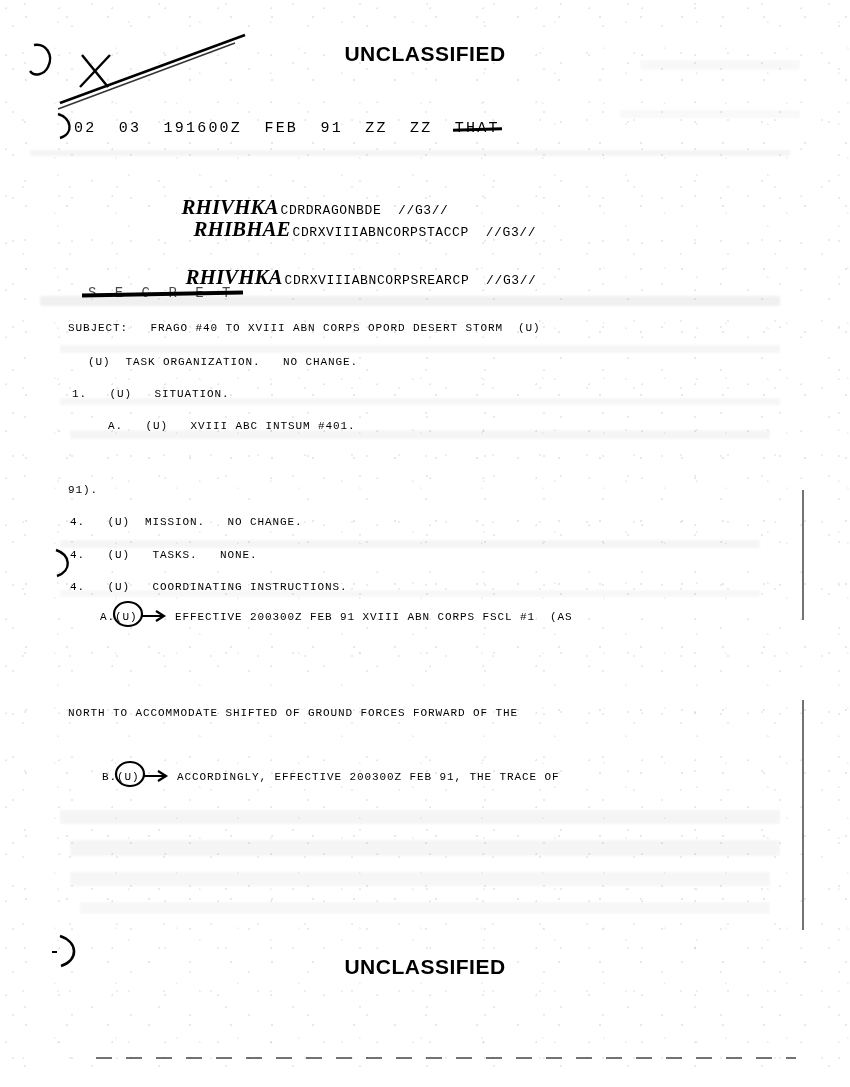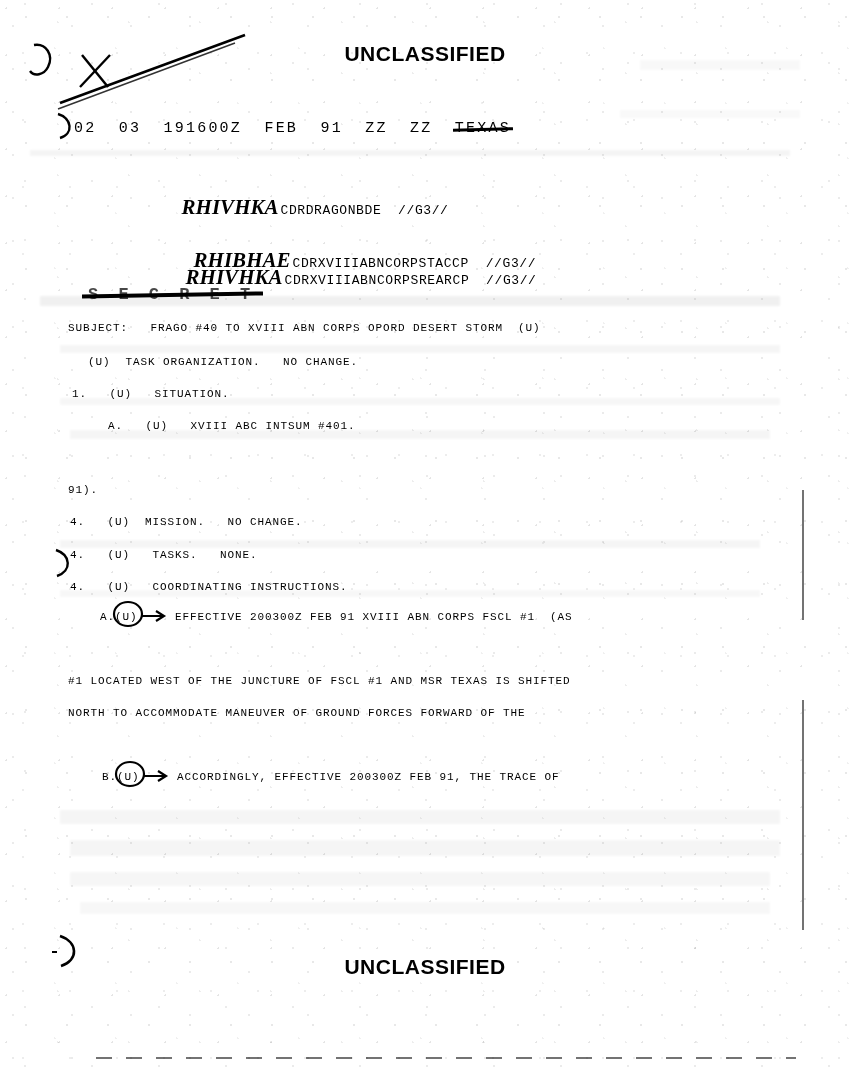--- a/index.html
+++ b/index.html
@@ -85,23 +85,23 @@
     font-family: "Liberation Serif", serif;
     font-style: italic;
     font-weight: bold;
     font-size: 21px;
     letter-spacing: 0px;
     margin-right: 2px;
   }
 
   .secret {
     position: absolute;
-    font-size: 17px;
+    font-size: 14px;
     letter-spacing: 5px;
-    font-weight: bold;
+    font-weight: normal;
     color: rgba(0,0,0,0.72);
   }
   .secret::after {
     content: "";
     position: absolute;
     left: -6px;
     right: -8px;
     top: 44%;
     height: 4px;
     background: #000;
@@ -175,46 +175,45 @@
 
   <svg class="pen" style="left:46px; top:545px; width:34px; height:34px;" viewBox="0 0 34 34">
     <path d="M10,5 C25,10 26,26 11,31" fill="none" stroke="#000" stroke-width="2.4"></path>
   </svg>
 
   <svg class="pen" style="left:48px; top:930px; width:40px; height:42px;" viewBox="0 0 40 42">
     <path d="M12,6 C30,12 31,30 13,36" fill="none" stroke="#000" stroke-width="2.6"></path>
     <path d="M4,22 L9,22" fill="none" stroke="#000" stroke-width="2"></path>
   </svg>
 
-  <div class="hdr-line" style="left:74px; top:120px;"><span>02  03  191600Z  FEB  91  ZZ  ZZ  </span><span class="strike">TEXAS</span></div>
+  <div class="hdr-line" style="left:74px; top:120px;"><span>02  03  191600Z  FEB  91  ZZ  ZZ  </span><span class="strike">THAT</span></div>
 
   <div class="routing" style="left:148px; top:180px;">
     <span class="hand">RHIVHKA</span><span>CDRDRAGONBDE  //G3//</span>
   </div>
-  <div class="routing" style="left:160px; top:233px;">
+  <div class="routing" style="left:160px; top:202px;">
     <span class="hand">RHIBHAE</span><span>CDRXVIIIABNCORPSTACCP  //G3//</span>
   </div>
   <div class="routing" style="left:152px; top:250px;">
     <span class="hand">RHIVHKA</span><span>CDRXVIIIABNCORPSREARCP  //G3//</span>
   </div>
 
   <div class="secret" style="left:88px; top:285px;">S E C R E T</div>
 
   <div class="body-line" style="left:68px; top:322px;">SUBJECT:   FRAGO #40 TO XVIII ABN CORPS OPORD DESERT STORM  (U)</div>
 
   <div class="body-line" style="left:88px; top:356px;">(U)  TASK ORGANIZATION.   NO CHANGE.</div>
   <div class="body-line" style="left:72px; top:388px;">1.   (U)   SITUATION.</div>
   <div class="body-line" style="left:108px; top:420px;">A.   (U)   XVIII ABC INTSUM #401.</div>
   <div class="body-line" style="left:68px; top:484px;">91).</div>
   <div class="body-line" style="left:70px; top:516px;">4.   (U)  MISSION.   NO CHANGE.</div>
   <div class="body-line" style="left:70px; top:549px;">4.   (U)   TASKS.   NONE.</div>
   <div class="body-line" style="left:70px; top:581px;">4.   (U)   COORDINATING INSTRUCTIONS.</div>
   <div class="body-line" style="left:100px; top:611px;">A.(U)     EFFECTIVE 200300Z FEB 91 XVIII ABN CORPS FSCL #1  (AS</div>
-  <div class="body-line" style="left:68px; top:675px;">#1 LOCATED WEST OF THE JUNCTURE OF FSCL #1 AND MSR TEXAS IS SHIFTED</div>
-  <div class="body-line" style="left:68px; top:707px;">NORTH TO ACCOMMODATE MANEUVER OF GROUND FORCES FORWARD OF THE</div>
+  <div class="body-line" style="left:68px; top:707px;">NORTH TO ACCOMMODATE SHIFTED OF GROUND FORCES FORWARD OF THE</div>
   <div class="body-line" style="left:102px; top:771px;">B.(U)     ACCORDINGLY, EFFECTIVE 200300Z FEB 91, THE TRACE OF</div>
 
   <svg class="pen" style="left:106px; top:600px; width:90px; height:30px;" viewBox="0 0 90 30">
     <ellipse cx="22" cy="14" rx="14" ry="12" fill="none" stroke="#000" stroke-width="2.2"></ellipse>
     <path d="M36,16 L56,16 M50,11 L58,16 L50,21" fill="none" stroke="#000" stroke-width="2.2"></path>
   </svg>
   <svg class="pen" style="left:108px; top:760px; width:90px; height:30px;" viewBox="0 0 90 30">
     <ellipse cx="22" cy="14" rx="14" ry="12" fill="none" stroke="#000" stroke-width="2.2"></ellipse>
     <path d="M36,16 L56,16 M50,11 L58,16 L50,21" fill="none" stroke="#000" stroke-width="2.2"></path>
   </svg>

